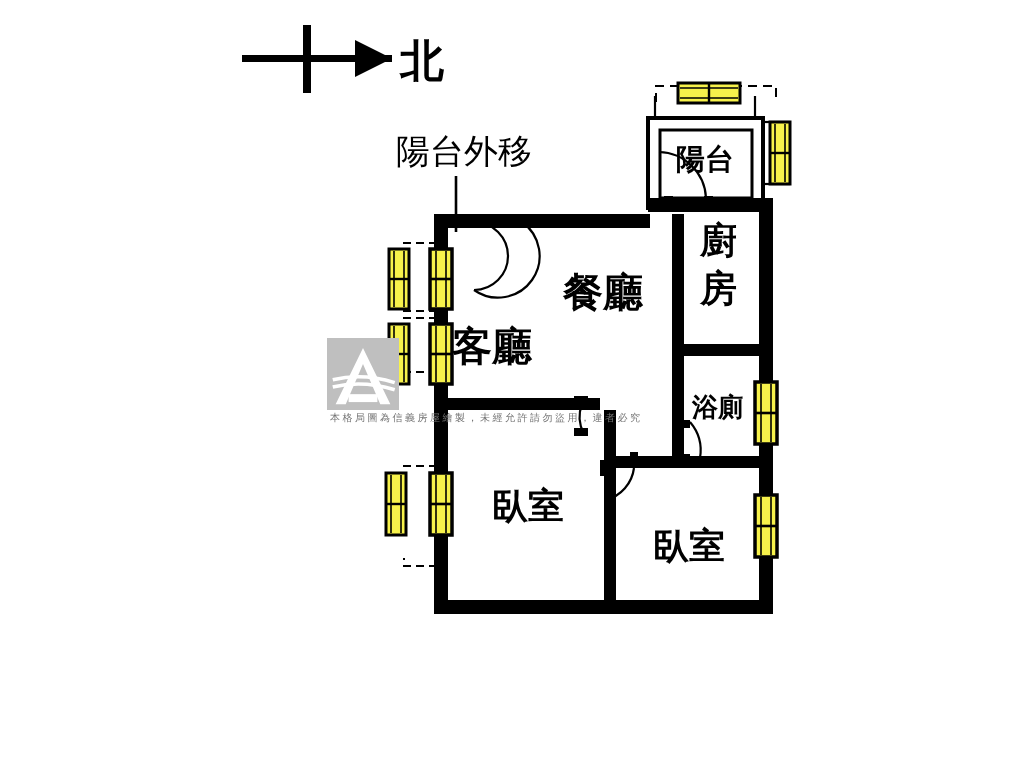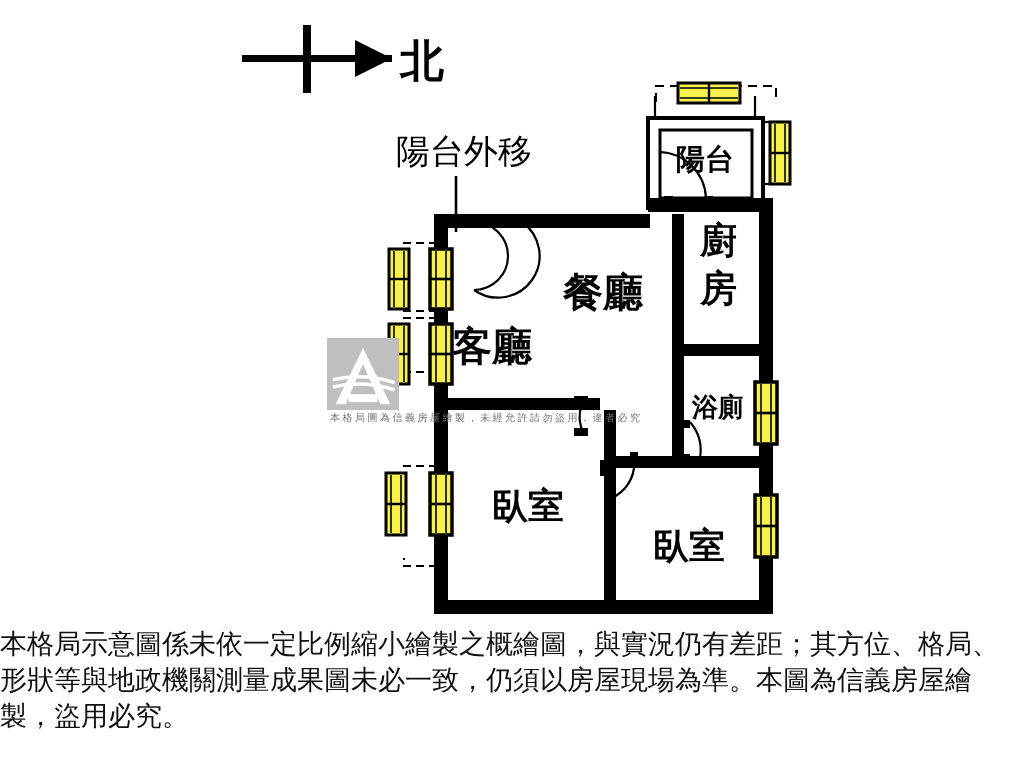--- a/index.html
+++ b/index.html
@@ -296,15 +296,14 @@
     <svg class="wm-logo" viewBox="0 0 100 100">
       <rect x="0" y="0" width="100" height="100" fill="#bfbfbf"></rect>
       <path d="M50,14 L88,92 L74,92 L50,36 L26,92 L12,92 Z" fill="#ffffff"></path>
       <path d="M8,58 Q50,48 94,62" stroke="#ffffff" stroke-width="5" fill="none"></path>
       <path d="M8,68 Q50,58 94,72" stroke="#ffffff" stroke-width="5" fill="none"></path>
       <rect x="30" y="78" width="40" height="11" fill="#ffffff"></rect>
     </svg>
     <div class="wm-sub">本格局圖為信義房屋繪製，未經允許請勿盜用，違者必究</div>
   </div>
 
-  <div class="disclaimer">本格局示意圖係未依一定比例縮小繪製之概繪圖，與實況仍有差距；其方位、格局、形狀等與地政機關測量成果圖未必一致，仍須以房屋現場為準。本圖為信義房屋繪製，盜用必究。</div>
 
 </div>
 
 </body></html>

